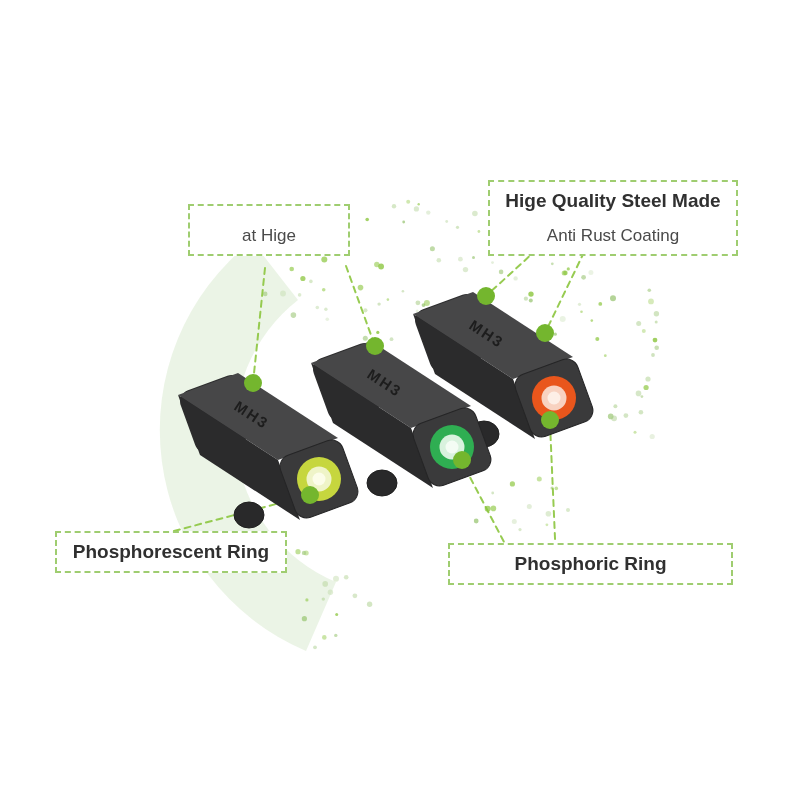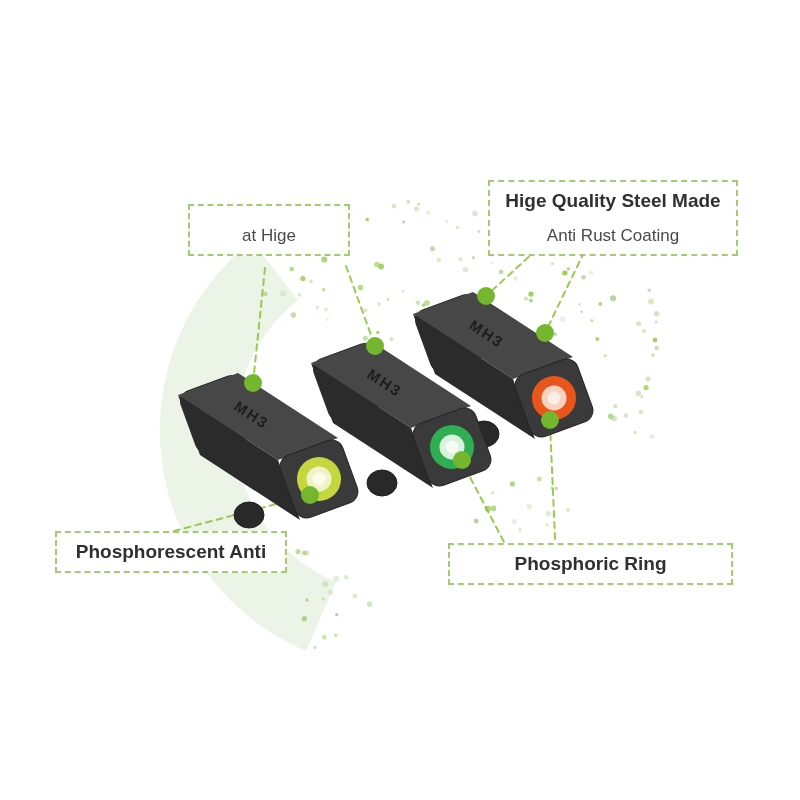--- a/index.html
+++ b/index.html
@@ -216,20 +216,20 @@
   <div class="callout" id="co-brightest">
     <div class="sub">at Hige</div>
   </div>
 
   <div class="callout" id="co-steel">
     <div class="title">Hige Quality Steel Made</div>
     <div class="sub">Anti Rust Coating</div>
   </div>
 
   <div class="callout" id="co-phosphorescent">
-    <div class="title">Phosphorescent Anti</div>
+    <div class="title">Phosphorescent Ring</div>
   </div>
 
   <div class="callout" id="co-phosphoric">
     <div class="title">Phosphoric Ring</div>
   </div>
 
 </div>
 
 </body></html>

